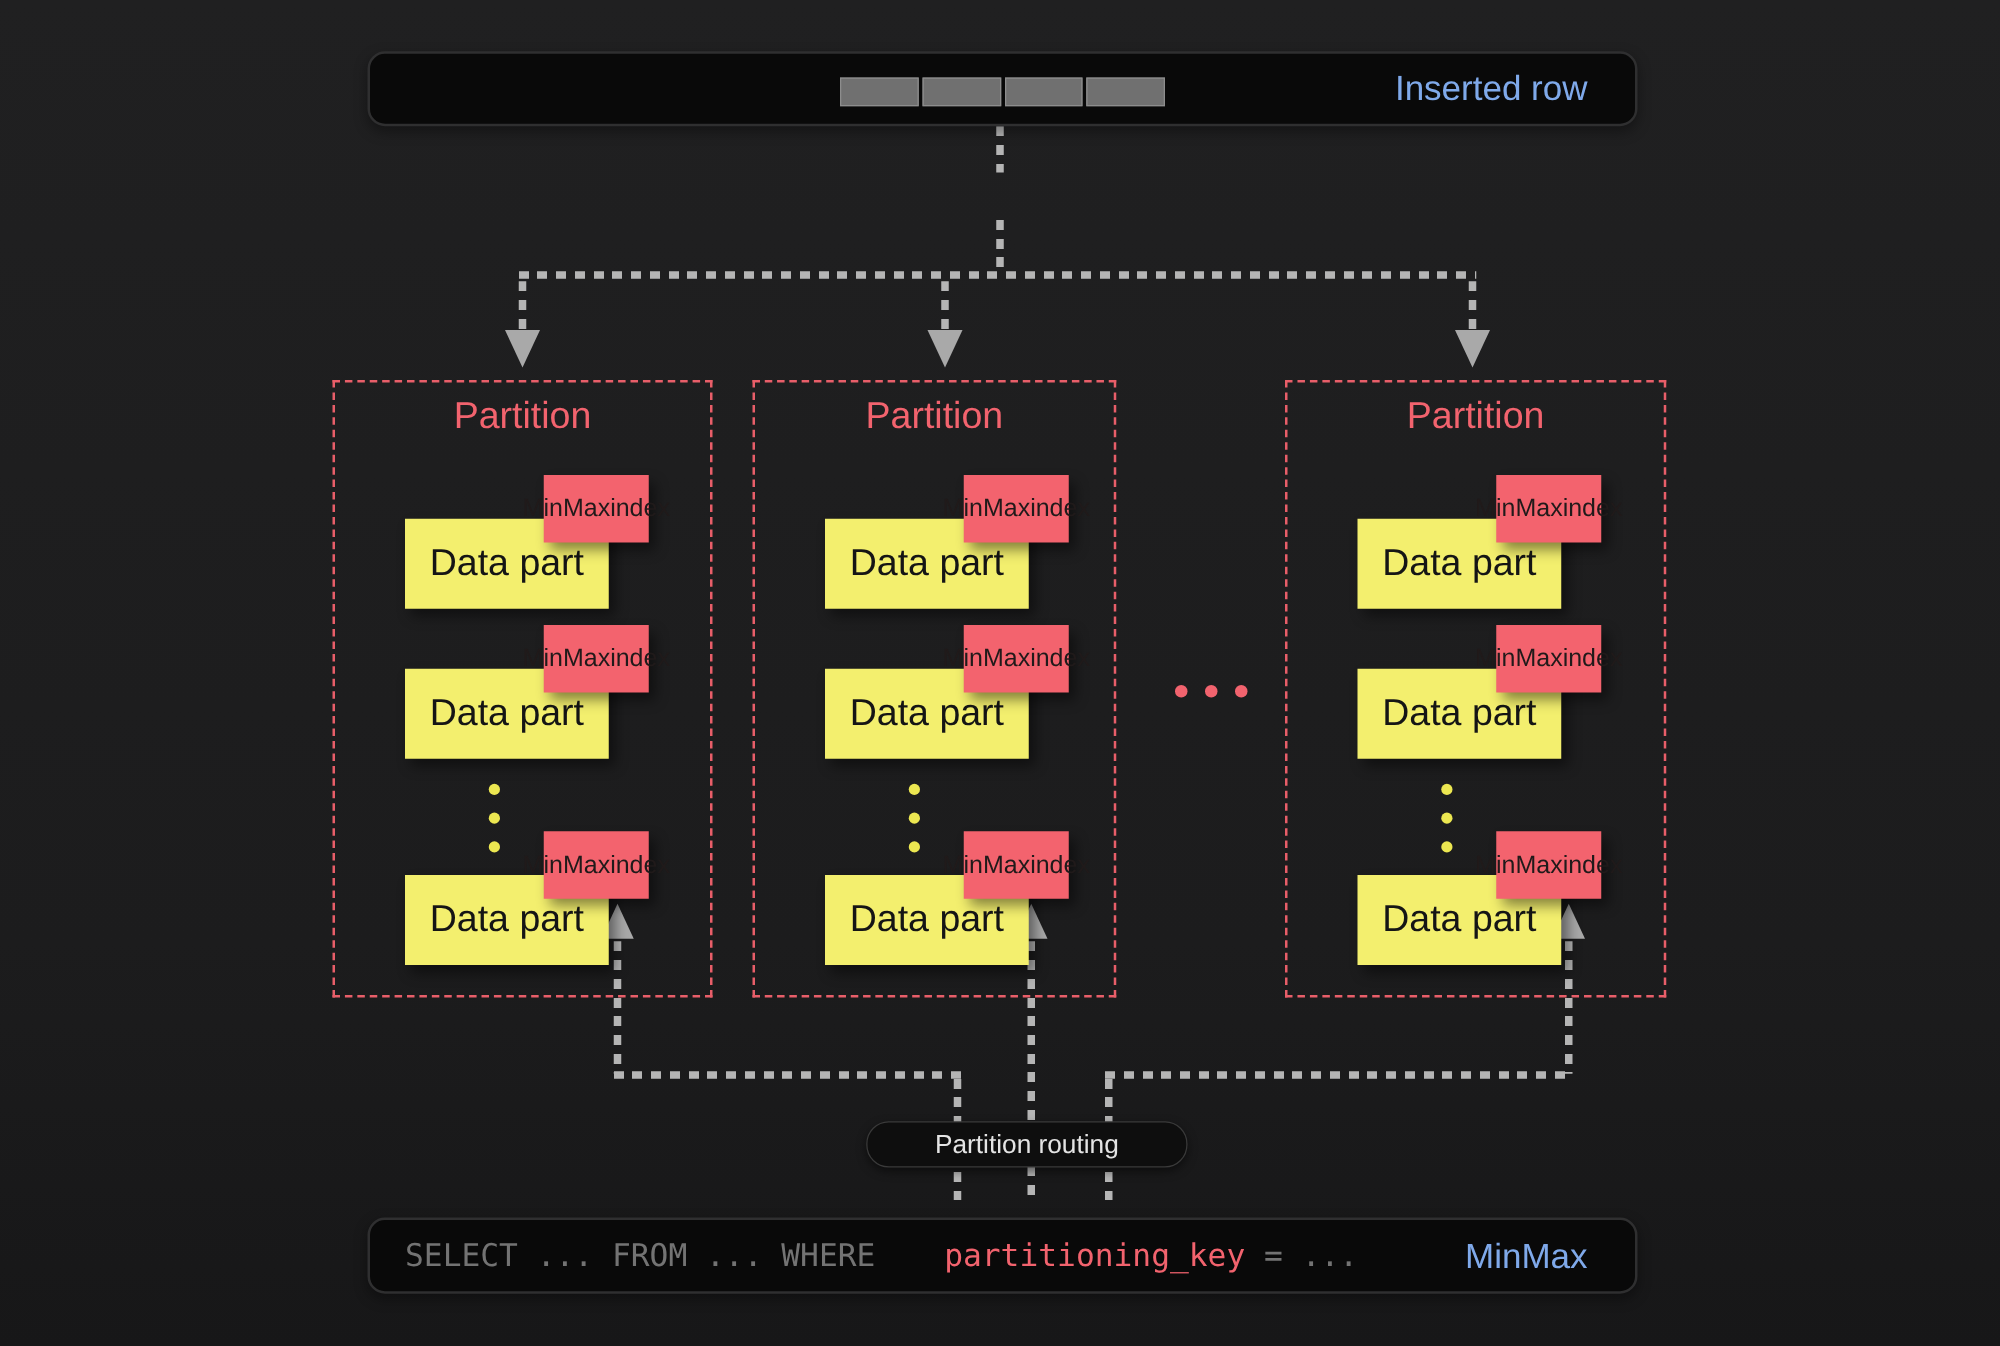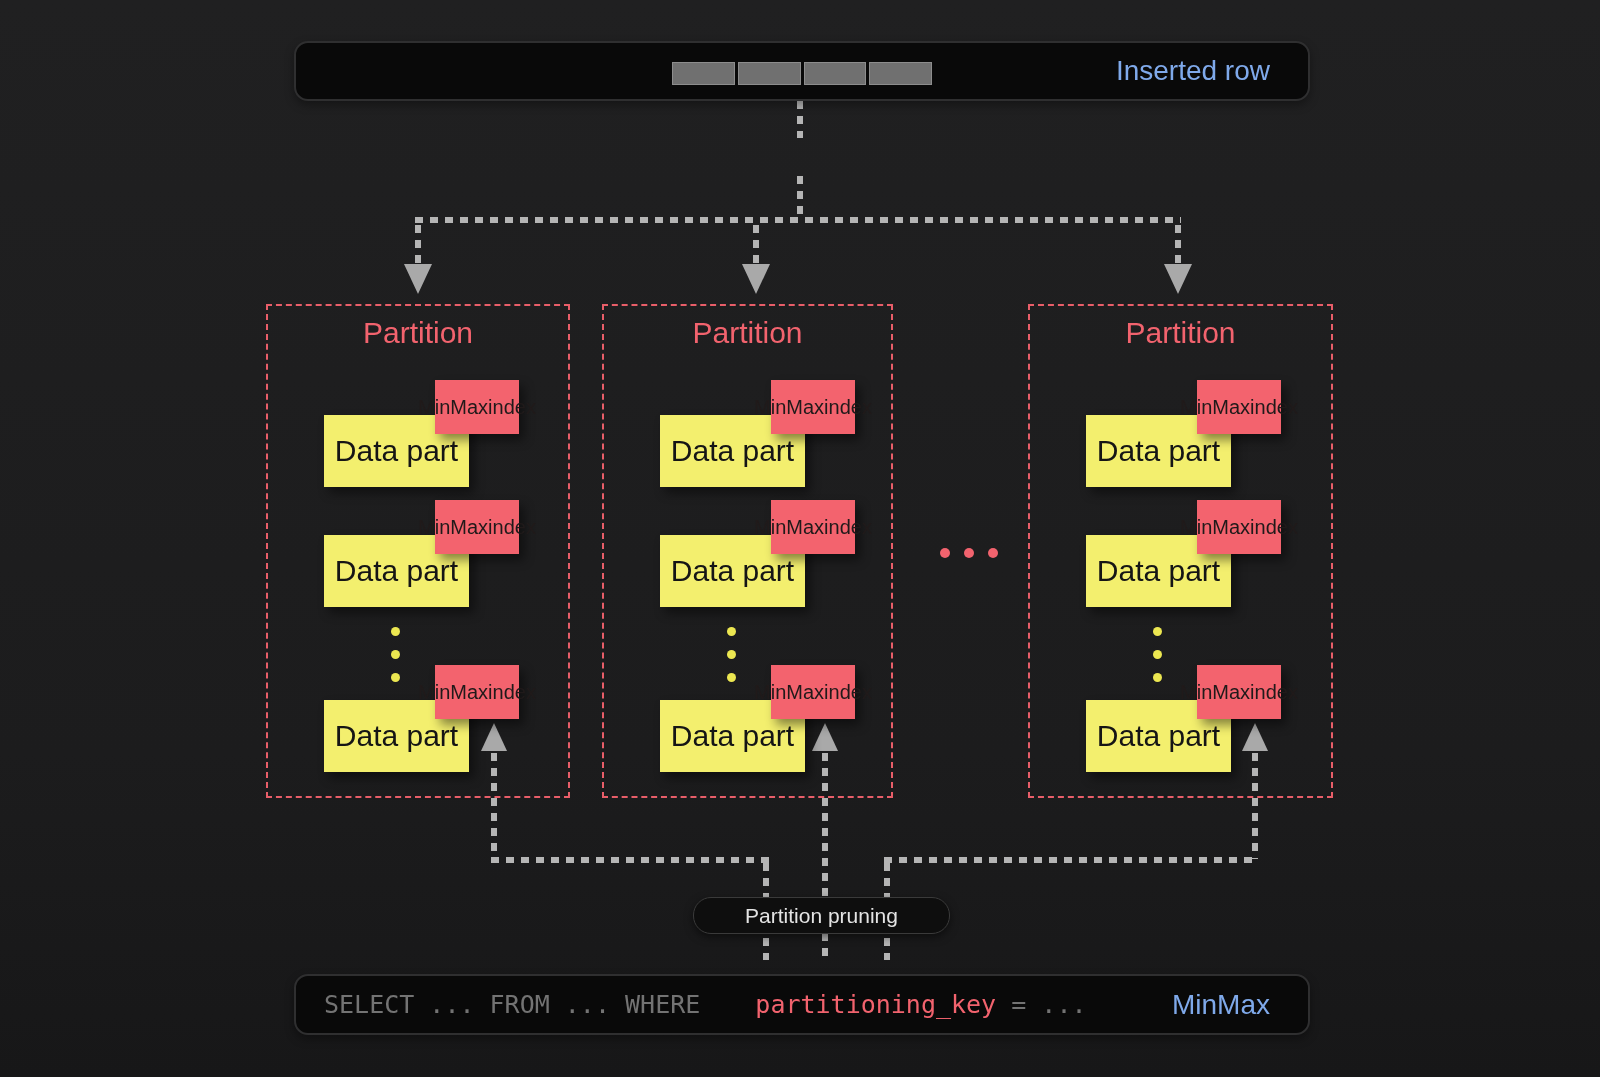--- a/index.html
+++ b/index.html
@@ -51,21 +51,21 @@
   .pill-routing{left:676px;top:137px;width:256px;height:38px;}
   .pill-pruning{left:693px;top:897px;width:257px;height:37px;}
 
   
   .partition{position:absolute;top:304px;height:494px;border:2px dashed var(--red-border);z-index:2;}
   .p1{left:266px;width:304px}
   .p2{left:602px;width:291px}
   .p3{left:1028px;width:305px}
   .partition-title{position:absolute;top:10px;left:0;width:100%;text-align:center;
     font-size:30px;color:var(--red-text);}
-  .datapart{position:absolute;left:56px;width:145px;height:72px;background:var(--yellow);
+  .datapart{position:absolute;left:56px;width:163px;height:72px;background:var(--yellow);
     display:flex;align-items:center;justify-content:center;font-size:30px;color:#151515;
     box-shadow:5px 6px 10px rgba(0,0,0,.45);z-index:3;}
   .dp1{top:109px}.dp2{top:229px}.dp3{top:394px}
   .minmax{position:absolute;left:167px;width:84px;height:54px;background:var(--mm);
     display:flex;flex-direction:row;align-items:center;justify-content:center;
     font-size:20px;line-height:22px;color:#201a1a;
     box-shadow:5px 6px 10px rgba(0,0,0,.45);z-index:4;}
   .mm1{top:74px}.mm2{top:194px}.mm3{top:359px}
   .ydots{position:absolute;left:123px;top:321px;display:flex;flex-direction:column;gap:14px;z-index:3;}
   .ydots i{width:9px;height:9px;border-radius:50%;background:var(--dotyellow);}
@@ -199,21 +199,21 @@
   <div class="ah-up" style="left:1242px;top:723px"></div>
   <div class="vline" style="left:491px;top:753px;height:106px"></div>
   <div class="vline" style="left:822px;top:753px;height:207px"></div>
   <div class="vline" style="left:1252px;top:753px;height:106px"></div>
   <div class="hline" style="left:491px;top:857px;width:278px"></div>
   <div class="hline" style="left:884px;top:857px;width:374px"></div>
   <div class="vline" style="left:763px;top:863px;height:97px"></div>
   <div class="vline" style="left:884px;top:863px;height:97px"></div>
 
   <div class="pill pill-pruning">
-    <span>Partition pruning</span>
+    <span>Partition routing</span>
   </div>
 
   <div class="bar query-bar">
     <span class="code">SELECT ... FROM ... WHERE </span>
       <span class="code-key">partitioning_key</span>
       <span class="code"> = ...</span>
     <span class="query-label">MinMax</span>
   </div>
 
 </div>

